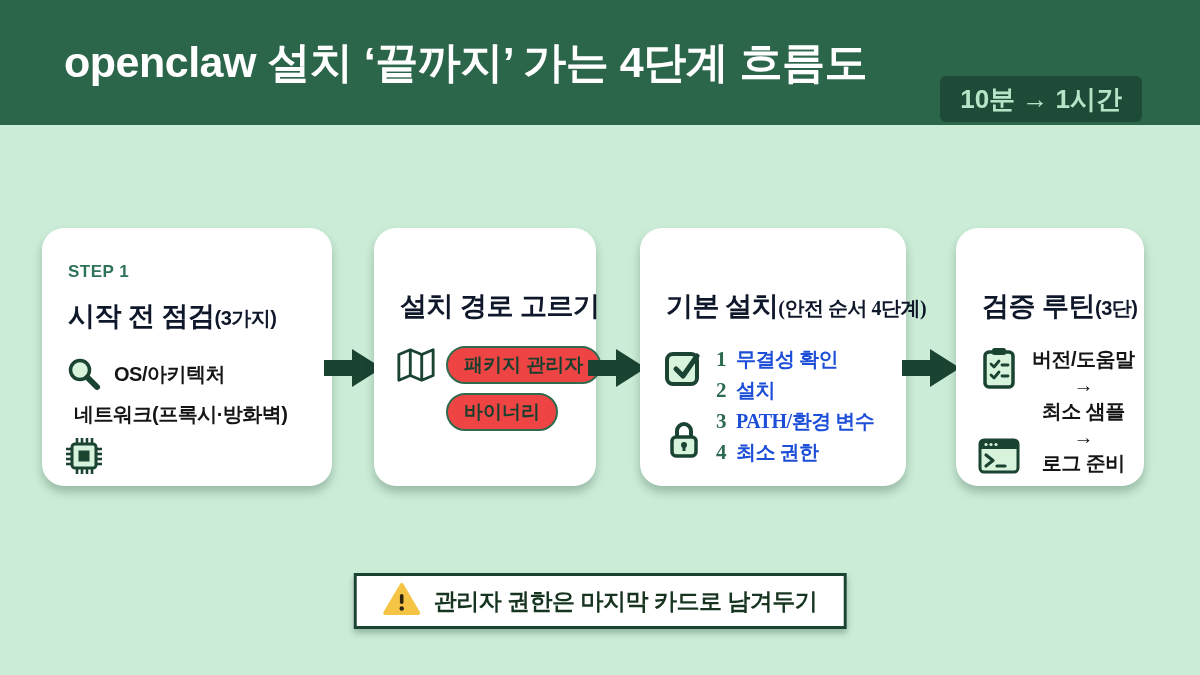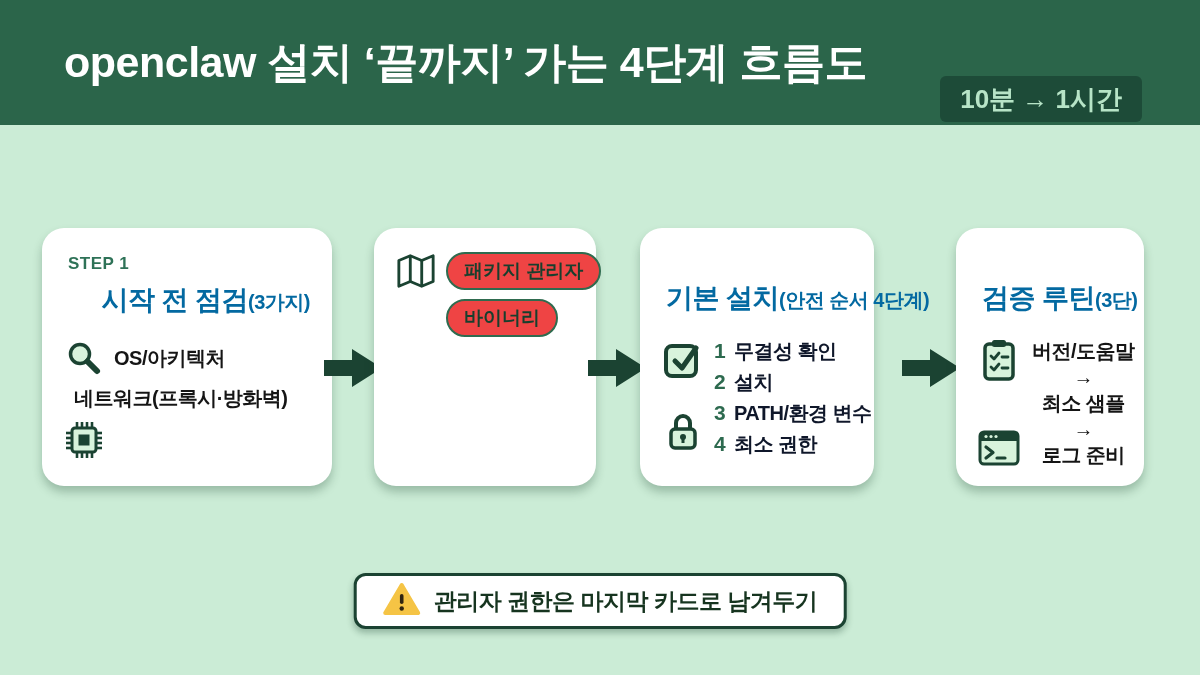--- a/index.html
+++ b/index.html
@@ -20,34 +20,34 @@
   }
   .header-badge{
     position:absolute;right:58px;top:76px;height:46px;
     background:#1d4b38;color:#b7e4c7;border-radius:6px;
     display:flex;align-items:center;padding:0 20px;
     font-size:26px;font-weight:700;white-space:nowrap;
   }
   
   .card{
     position:absolute;top:228px;height:258px;background:#ffffff;
-    border-radius:22px;box-sizing:border-box;padding:24px 22px;
+    border-radius:22px;box-sizing:border-box;padding:32px 22px;
     box-shadow:0 6px 10px rgba(20,60,40,.28);
   }
   .card1{left:42px;width:290px;}
   .card2{left:374px;width:222px;}
-  .card3{left:640px;width:234px;}
+  .card3{left:640px;width:266px;font-family:Liberation Serif, serif;}
   .card4{left:956px;width:188px;}
   .step-label{
     color:#2e7257;font-size:17px;font-weight:800;letter-spacing:.5px;
     margin:2px 0 8px 4px;min-height:20px;
   }
   .card-title{
-    color:#0369a1;font-size:27px;font-weight:800;margin:8px 0 22px 4px;
-    white-space:nowrap;letter-spacing:-0.5px;text-align:right;
+    color:#0f172a;font-size:27px;font-weight:800;margin:16px 0 22px 4px;
+    white-space:nowrap;letter-spacing:-0.5px;
   }
   .card-title .suffix{font-size:20px;font-weight:700;}
   .card2 .card-title,.card3 .card-title,.card4 .card-title{margin-top:28px;}
   .row{display:flex;align-items:center;margin-bottom:9px;}
   .icon-cell{width:40px;min-width:40px;display:flex;justify-content:center;align-items:center;}
   .item-text{
     color:#151515;font-size:20px;font-weight:700;margin-left:10px;
     white-space:nowrap;letter-spacing:-0.5px;
   }
   .indent{}
@@ -57,36 +57,36 @@
     border-radius:999px;padding:4px 16px;margin-left:10px;
     color:#173f2d;font-size:19px;font-weight:700;white-space:nowrap;
   }
   
   .c3-body{display:flex;}
   .c3-icons{width:44px;display:flex;flex-direction:column;align-items:center;}
   .c3-icons .ic2{margin-top:26px;}
   .c3-list{margin-left:10px;}
   .c3-line{display:flex;align-items:baseline;height:31px;}
   .c3-num{color:#2d6a4f;font-size:21px;font-weight:800;width:20px;}
-  .c3-text{color:#0f172a;font-size:20px;font-weight:600;white-space:nowrap;letter-spacing:-0.5px;}
+  .c3-text{color:#1d4ed8;font-size:20px;font-weight:600;white-space:nowrap;letter-spacing:-0.5px;}
   
   .c4-body{display:flex;}
   .c4-icons{width:44px;display:flex;flex-direction:column;align-items:center;}
   .c4-icons .ic2{margin-top:44px;}
   .c4-lines{margin-left:12px;flex:1;display:flex;flex-direction:column;align-items:center;}
   .c4-line{color:#151515;font-size:20px;font-weight:600;line-height:26px;white-space:nowrap;letter-spacing:-0.5px;}
   
   .flow-arrow{position:absolute;top:346px;width:62px;height:44px;}
   .arrow1{left:324px;}
   .arrow2{left:588px;}
   .arrow3{left:902px;}
   
   .warning-box{
     position:absolute;top:573px;left:50%;transform:translateX(-50%);
-    height:56px;background:#ffffff;border:3px solid #1b4332;border-radius:12px;
+    height:56px;background:#ffffff;border:3px solid #1b4332;border-radius:0;
     display:flex;align-items:center;padding:0 26px;box-sizing:border-box;
     box-shadow:0 4px 6px rgba(20,60,40,.3);white-space:nowrap;
   }
   .warning-text{color:#16341f;font-size:23px;font-weight:700;margin-left:13px;letter-spacing:-0.5px;}
 </style>
 </head>
 <body>
 
 <div class="header">
   <div class="header-title">openclaw 설치 ‘끝까지’ 가는 4단계 흐름도</div>
@@ -134,20 +134,21 @@
       </svg>
     </span>
   </div>
 </div>
 
 <svg class="flow-arrow arrow1" viewBox="0 0 62 44">
     <polygon points="0,14 28,14 28,3 58,22 28,41 28,30 0,30" fill="#1b4332"></polygon>
   </svg>
 
 <div class="card card2">
+  <div class="card-title"><span>설치 경로 고르기</span></div>
   <div class="row">
     <span class="icon-cell">
       <svg width="42" height="38" viewBox="0 0 42 38">
           <path d="M3,8 L15,3 L27,8 L39,3 L39,30 L27,35 L15,30 L3,35 Z" fill="#ffffff" stroke="#1b4332" stroke-width="3" stroke-linejoin="round"></path>
           <line x1="15" y1="3" x2="15" y2="30" stroke="#1b4332" stroke-width="3"></line>
           <line x1="27" y1="8" x2="27" y2="35" stroke="#1b4332" stroke-width="3"></line>
         </svg>
     </span>
     <span class="pill">패키지 관리자</span>
   </div>

